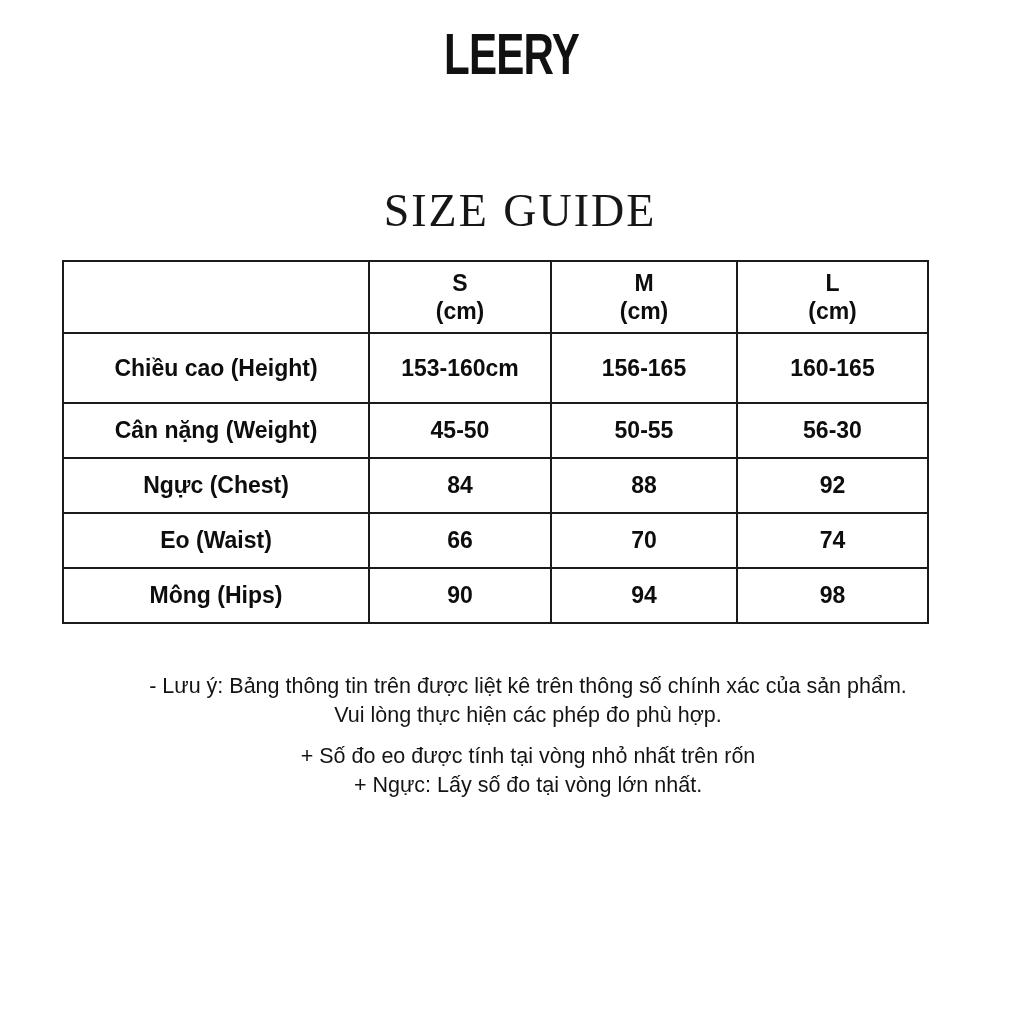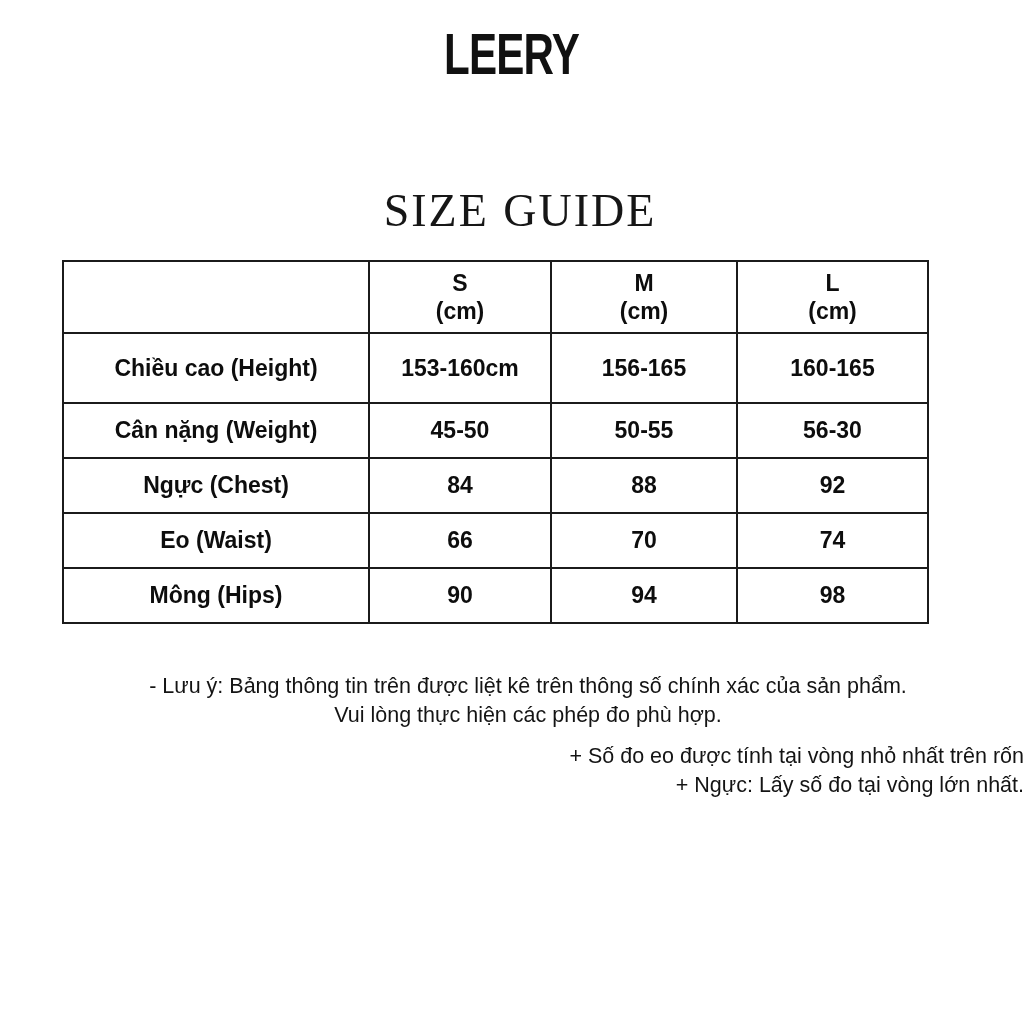--- a/index.html
+++ b/index.html
@@ -90,21 +90,21 @@
     position: absolute;
     top: 672px;
     left: 0;
     width: 100%;
     text-align: center;
     font-size: 21.5px;
     line-height: 28.5px;
     font-weight: 400;
     color: #141414;
   }
-  .notes .para + .para { margin-top: 13px; text-align: right; }
+  .notes .para + .para { margin-top: 13px; }
   .note-line { white-space: nowrap; margin-left: 32px; }
 </style>
 </head>
 <body>
 
 <div class="page">
 
   <div class="logo-wrap">
     <span class="logo">LEERY</span>
   </div>

